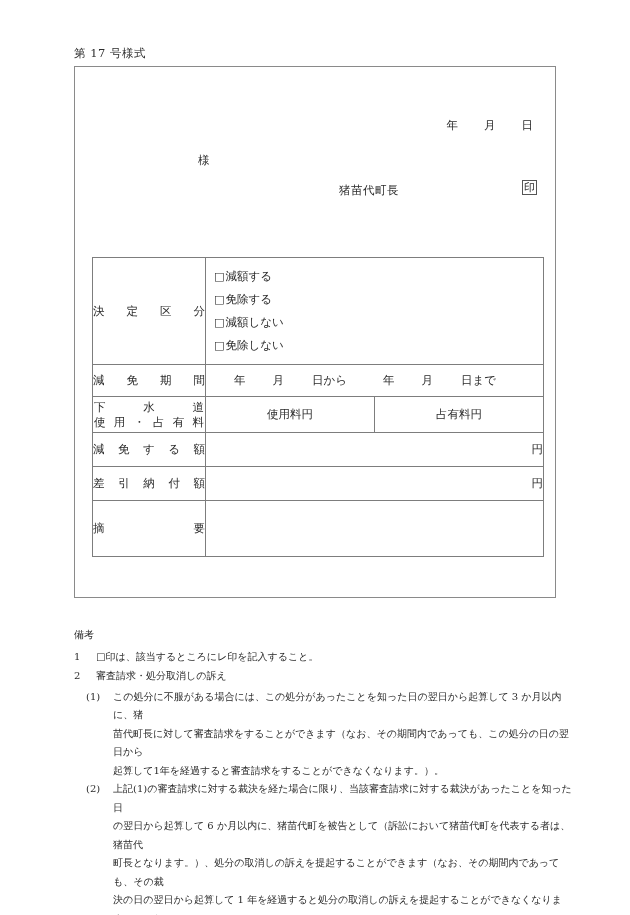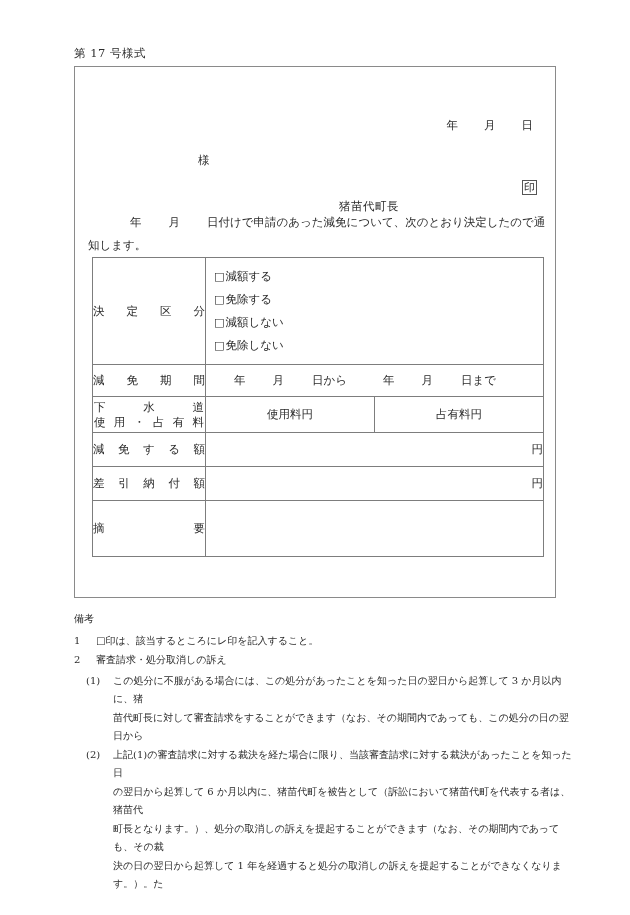--- a/index.html
+++ b/index.html
@@ -70,21 +70,21 @@
   .addressee {
     position: absolute;
     left: 123px;
     top: 86px;
     font-size: 11.5px;
   }
 
   .issuer {
     position: absolute;
     left: 264px;
-    top: 132px;
+    top: 116px;
     font-size: 11.5px;
     letter-spacing: 0.5px;
   }
   .seal-box {
     position: absolute;
     right: 18px;
     top: 113px;
     width: 15px;
     height: 15px;
     border: 1px solid #555;
@@ -174,21 +174,21 @@
 
   
   .notes {
     position: absolute;
     left: 74px;
     top: 610px;
     width: 500px;
     font-size: 10px;
     line-height: 18.5px;
   }
-  .notes .heading { margin-bottom: 3px; font-size: 10px; }
+  .notes .heading { margin-bottom: 3px; font-size: 10px; margin-top: 16px; }
   .note-item {
     display: flex;
     margin-bottom: 1px;
   }
   .note-item .num { width: 22px; flex: 0 0 22px; }
   .note-item .body { flex: 1; }
 
   .sub-list { margin-top: 2px; }
   .sub-item {
     display: flex;
@@ -209,24 +209,20 @@
 
     <div class="date-line">
       <span>年</span><span class="gap"></span><span>月</span><span class="gap"></span><span>日</span>
     </div>
 
     <div class="addressee">様</div>
 
     <div class="issuer">猪苗代町長</div>
     <div class="seal-box">印</div>
 
-    <div class="intro">
-      <span class="indent"></span><span>年</span><span class="gap"></span><span>月</span><span class="gap"></span><span>日付けで申請のあった減免について、次のとおり決定したので通</span><br>
-      <span>知します。</span>
-    </div>
 
     <table class="main-table">
 
       <tbody>
           <tr>
         <td class="lbl">
           <div class="spread">
             <span>決</span>
             <span>定</span>
             <span>区</span>
@@ -357,20 +353,21 @@
       <span class="num">2</span>
       <span class="body">審査請求・処分取消しの訴え</span>
     </div>
 
     <div class="sub-list">
       <div class="sub-item">
         <span class="num">(1)</span>
         <span class="body">
           <span>この処分に不服がある場合には、この処分があったことを知った日の翌日から起算して 3 か月以内に、猪</span><br>
           <span>苗代町長に対して審査請求をすることができます（なお、その期間内であっても、この処分の日の翌日から</span><br>
+          <span>起算して1年を経過すると審査請求をすることができなくなります。）。</span>
         </span>
       </div>
 
       <div class="sub-item">
         <span class="num">(2)</span>
         <span class="body">
           <span>上記(1)の審査請求に対する裁決を経た場合に限り、当該審査請求に対する裁決があったことを知った日</span><br>
           <span>の翌日から起算して 6 か月以内に、猪苗代町を被告として（訴訟において猪苗代町を代表する者は、猪苗代</span><br>
           <span>町長となります。）、処分の取消しの訴えを提起することができます（なお、その期間内であっても、その裁</span><br>
           <span>決の日の翌日から起算して 1 年を経過すると処分の取消しの訴えを提起することができなくなります。）。た</span><br>

